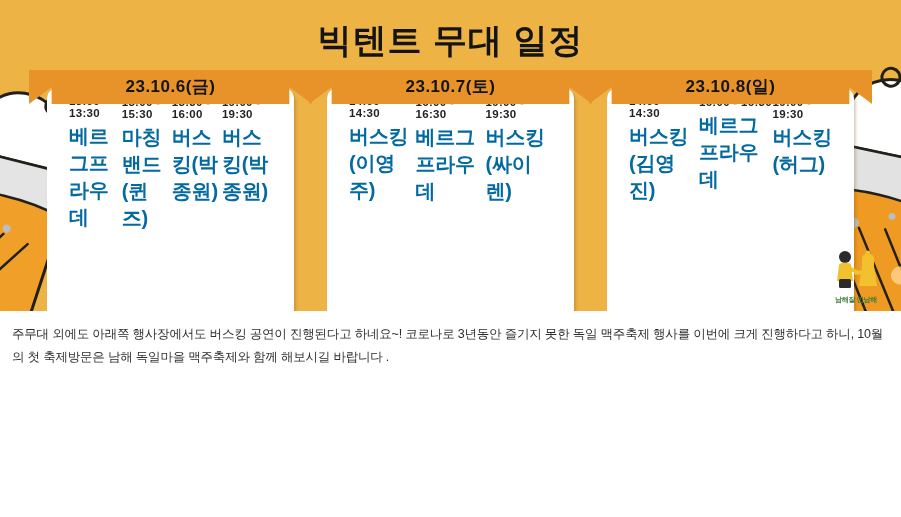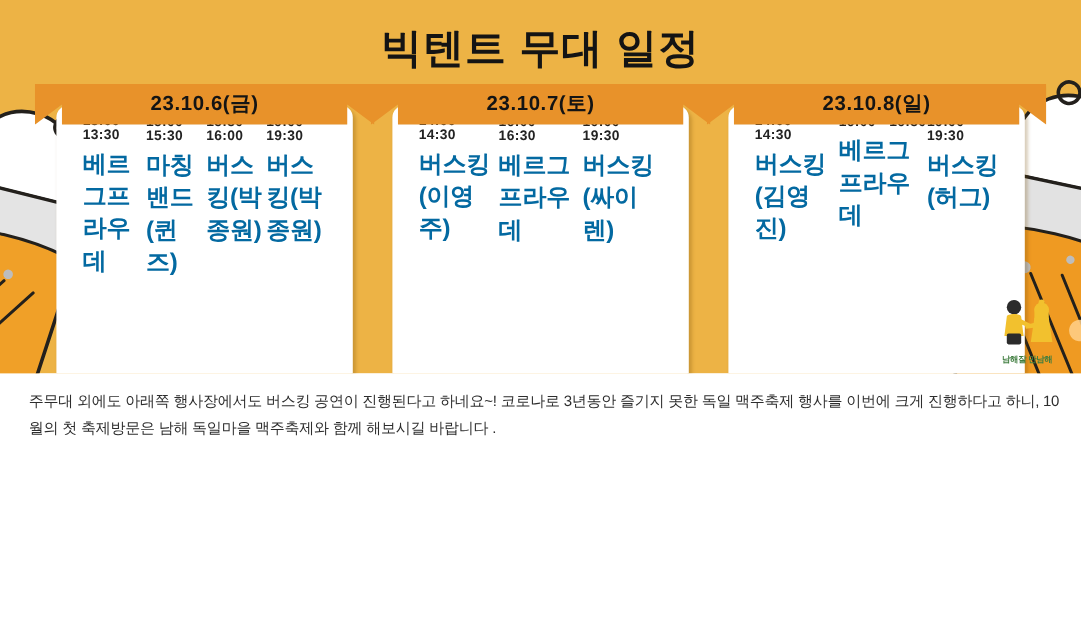--- a/index.html
+++ b/index.html
@@ -113,21 +113,21 @@
   .mascot-caption {
     font-size: 7px;
     font-weight: bold;
     color: #3f7d3f;
     letter-spacing: -0.3px;
     margin-top: 1px;
   }
 
   
   .caption {
-    padding: 12px 8px 0 24px;
+    padding: 12px 8px 0 12px;
     font-size: 12.5px;
     line-height: 1.85;
     color: #2d2d2d;
     letter-spacing: -0.2px;
   }
 </style>
 </head>
 <body>
 
 <div class="poster">

